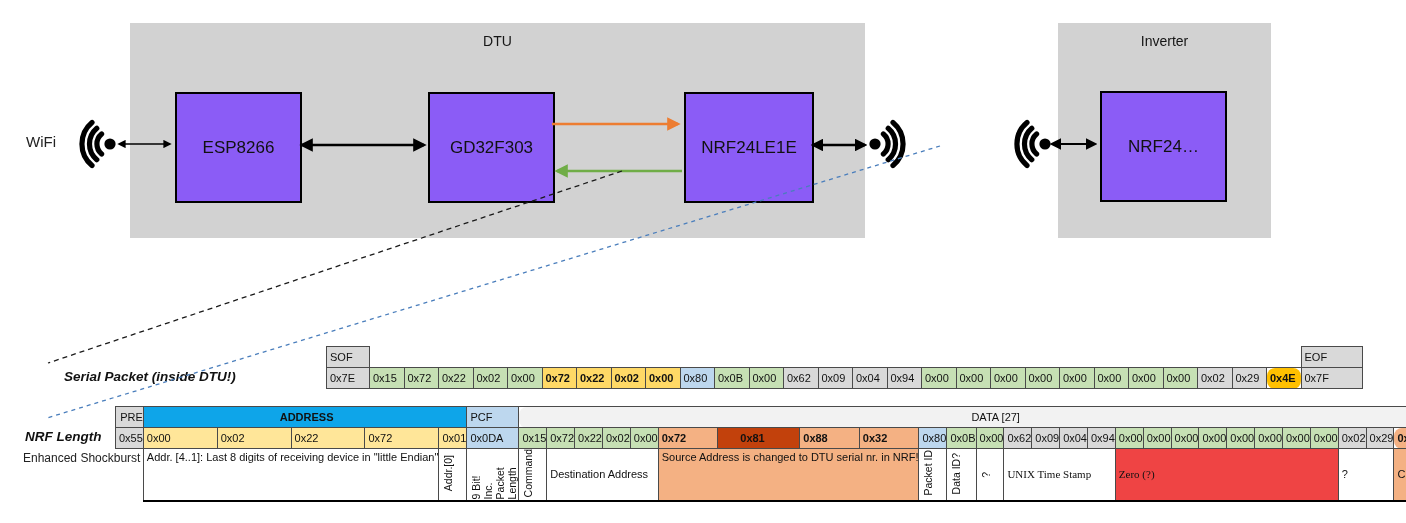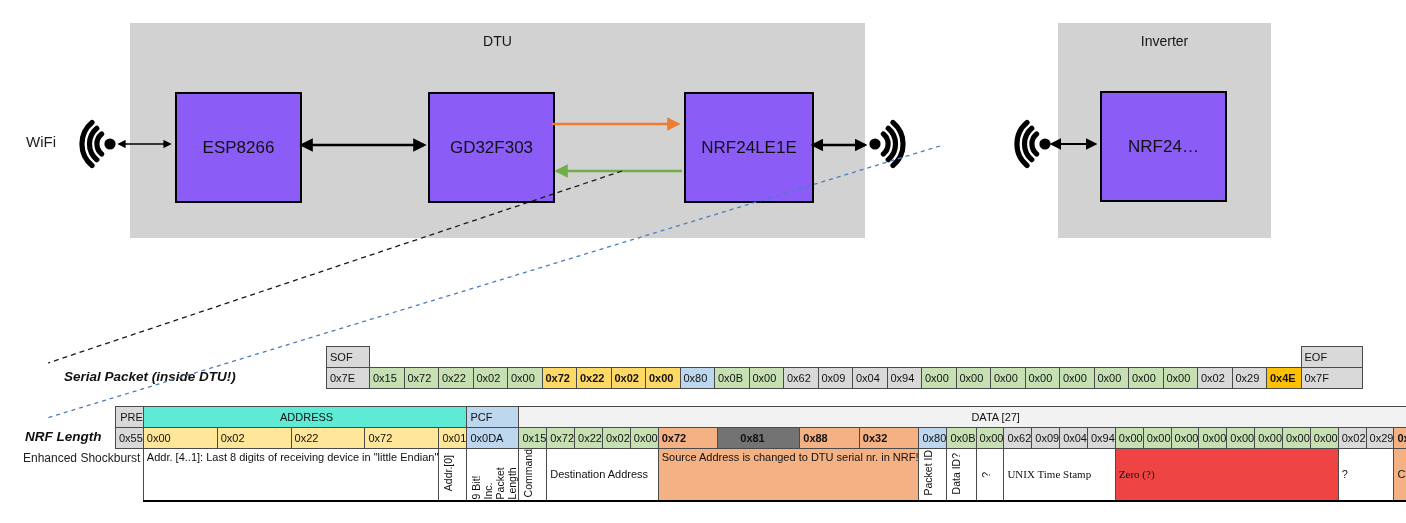--- a/index.html
+++ b/index.html
@@ -19,21 +19,21 @@
   td.ghost{border:none !important;background:transparent;}
   td.hdr{background:#d9d9d9;}
   td.ctr{text-align:center;padding:0;}
   td.ann{height:55px;font-size:11px;line-height:13px;vertical-align:middle;
          white-space:pre-line;padding:0;}
   td.ann.left{text-align:left;padding:2px 0 0 3px;vertical-align:top;}
   span.vert{writing-mode:vertical-rl;transform:rotate(180deg);display:inline-block;
             font-size:10.5px;line-height:12px;white-space:pre-line;max-height:53px;}
   
   td.tt{border-top:2px solid #000;} td.tb{border-bottom:2px solid #000;}
-  td.tl{border-left:2px solid #000;} td.tr{border-right:2px solid #000;}
+  td.tl{border-left:2px solid #000;} td.tr{border-right:2px solid #000;border-radius:8px;}
   .lbl-serial{position:absolute;left:28px;top:369px;font-size:13.5px;font-weight:bold;
               font-style:italic;color:#111;margin-left:36px;}
   .lbl-nrf{position:absolute;left:25px;top:429px;font-size:13.5px;font-weight:bold;
            font-style:italic;color:#111;}
   .lbl-shock{position:absolute;left:23px;top:451px;font-size:12px;color:#222;}
   .bold{font-weight:bold;}
 </style>
 </head>
 <body>
 
@@ -141,39 +141,39 @@
           <td class="tt tb tr bold" style="background: rgb(255, 192, 0); width: 34.5px;">0x4E</td>
           <td class="hdr">0x7F</td>
         </tr>
       </tbody>
   </table>
 
   <table class="pkt" style="left:115px;top:406px;">
     <tbody id="nrf-body">
         <tr>
           <td class="hdr" style="width: 31px; text-align: right;">PRE</td>
-          <td class="ctr" colspan="5" style="background: #5eead4;">ADDRESS</td>
+          <td class="ctr" colspan="5" style="background: #0ea5e9; font-weight: bold;">ADDRESS</td>
           <td style="background: rgb(189, 215, 238); width: 43px;">PCF</td>
           <td class="ctr tt tl tr" colspan="27" style="background: rgb(242, 242, 242);">DATA [27]</td>
         </tr>
         <tr>
           <td class="hdr tb">0x55</td>
           <td class="tb" style="background: rgb(255, 230, 153); width: 36px;">0x00</td>
           <td class="tb" style="background: rgb(255, 230, 153); width: 36px;">0x02</td>
           <td class="tb" style="background: rgb(255, 230, 153); width: 36px;">0x22</td>
           <td class="tb" style="background: rgb(255, 230, 153); width: 36px;">0x72</td>
           <td class="tb" style="background: rgb(255, 230, 153); width: 36px;">0x01</td>
           <td class="tb" style="background: rgb(189, 215, 238);">0x0DA</td>
           <td class="tb tl" style="background: rgb(198, 224, 180); width: 34.5px;">0x15</td>
           <td class="tb" style="background: rgb(198, 224, 180); width: 34.5px;">0x72</td>
           <td class="tb" style="background: rgb(198, 224, 180); width: 34.5px;">0x22</td>
           <td class="tb" style="background: rgb(198, 224, 180); width: 34.5px;">0x02</td>
           <td class="tb" style="background: rgb(198, 224, 180); width: 34.5px;">0x00</td>
           <td class="tb bold" style="background: rgb(244, 177, 131); width: 34.5px;">0x72</td>
-          <td class="tb bold" style="background: #737373; width: 34.5px; padding-left: 22px;">0x81</td>
+          <td class="tb bold" style="background: #c2410c; width: 34.5px; padding-left: 22px;">0x81</td>
           <td class="tb bold" style="background: rgb(244, 177, 131); width: 34.5px;">0x88</td>
           <td class="tb bold" style="background: rgb(244, 177, 131); width: 34.5px;">0x32</td>
           <td class="tb" style="background: rgb(189, 215, 238); width: 34.5px;">0x80</td>
           <td class="tb" style="background: rgb(198, 224, 180); width: 34.5px;">0x0B</td>
           <td class="tb" style="background: rgb(198, 224, 180); width: 34.5px;">0x00</td>
           <td class="tb" style="background: rgb(217, 217, 217); width: 34.5px;">0x62</td>
           <td class="tb" style="background: rgb(217, 217, 217); width: 34.5px;">0x09</td>
           <td class="tb" style="background: rgb(217, 217, 217); width: 34.5px;">0x04</td>
           <td class="tb" style="background: rgb(217, 217, 217); width: 34.5px;">0x94</td>
           <td class="tb" style="background: rgb(198, 224, 180); width: 34.5px;">0x00</td>

